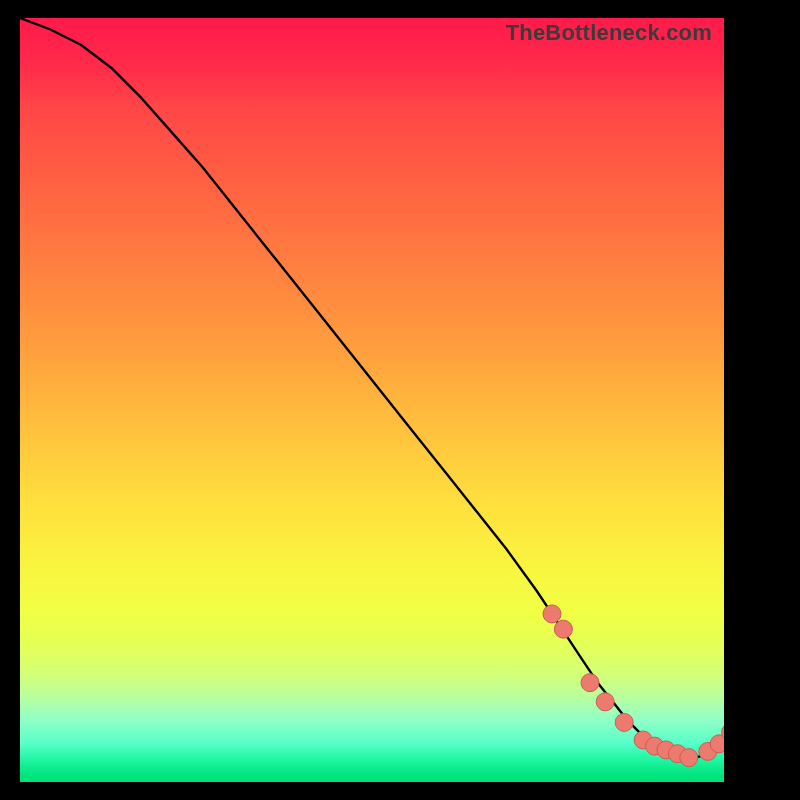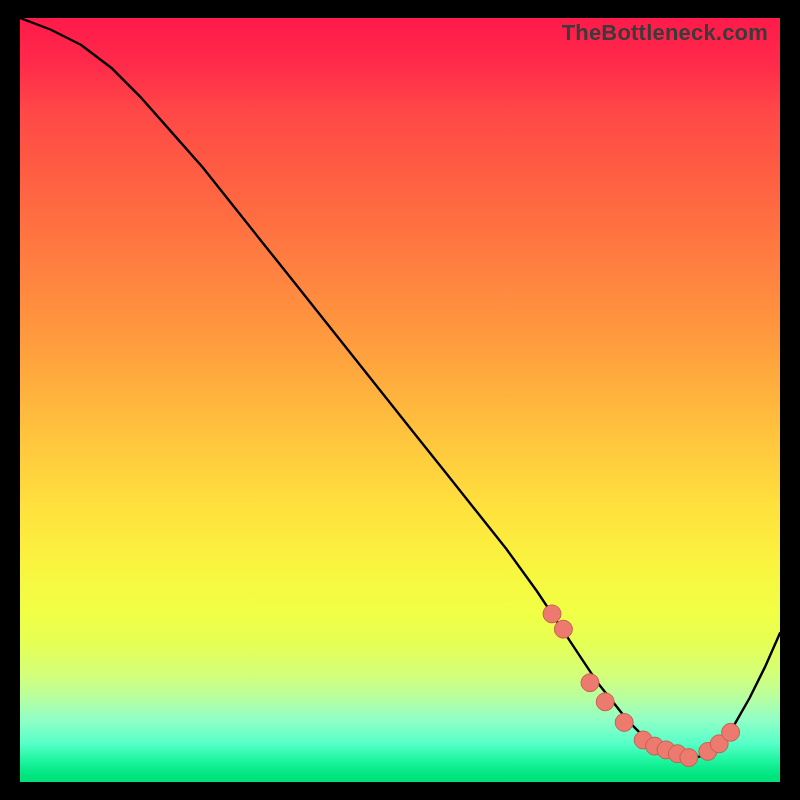--- a/index.html
+++ b/index.html
@@ -6,21 +6,21 @@
   html, body { width: 800px; height: 800px; background: #000; overflow: hidden; }
   .frame {
     position: absolute;
     left: 0; top: 0;
     width: 800px; height: 800px;
     background: #000;
   }
   .plot {
     position: absolute;
     left: 20px; top: 18px;
-    width: 760px; height: 764px;
+    width: 704px; height: 764px;
     overflow: hidden;
   }
   .gradient {
     position: absolute;
     left: 0; top: 0; right: 0; bottom: 0;
     background: linear-gradient(to bottom,
       #ff1a4a 0%,
       #ff2a4a 6%,
       #ff4747 12%,
       #ff6242 22%,

